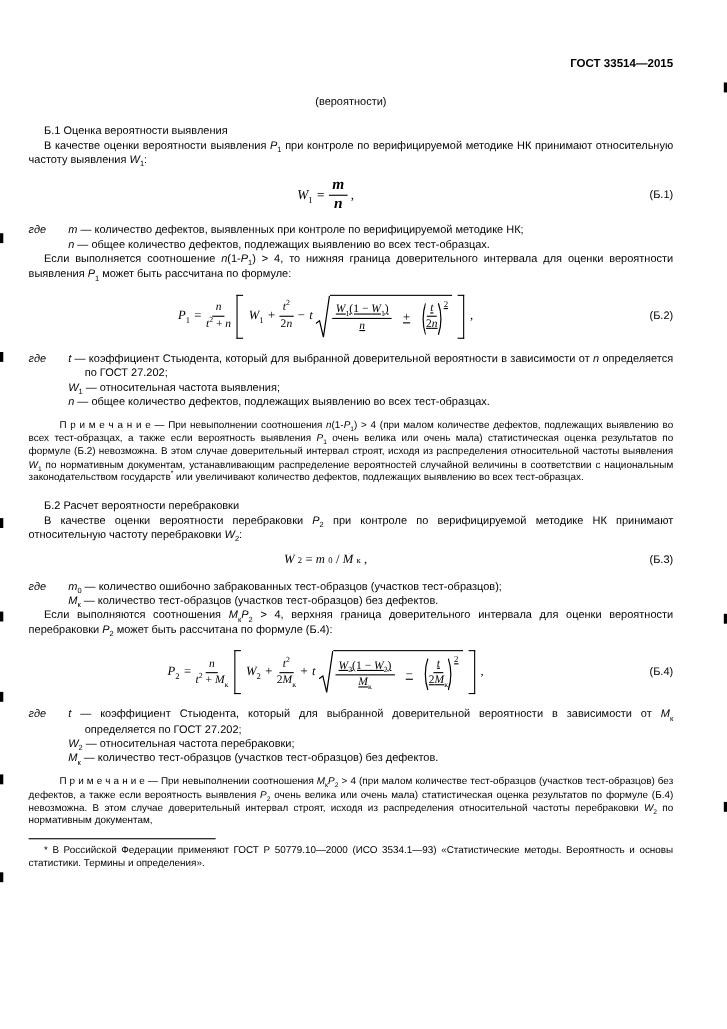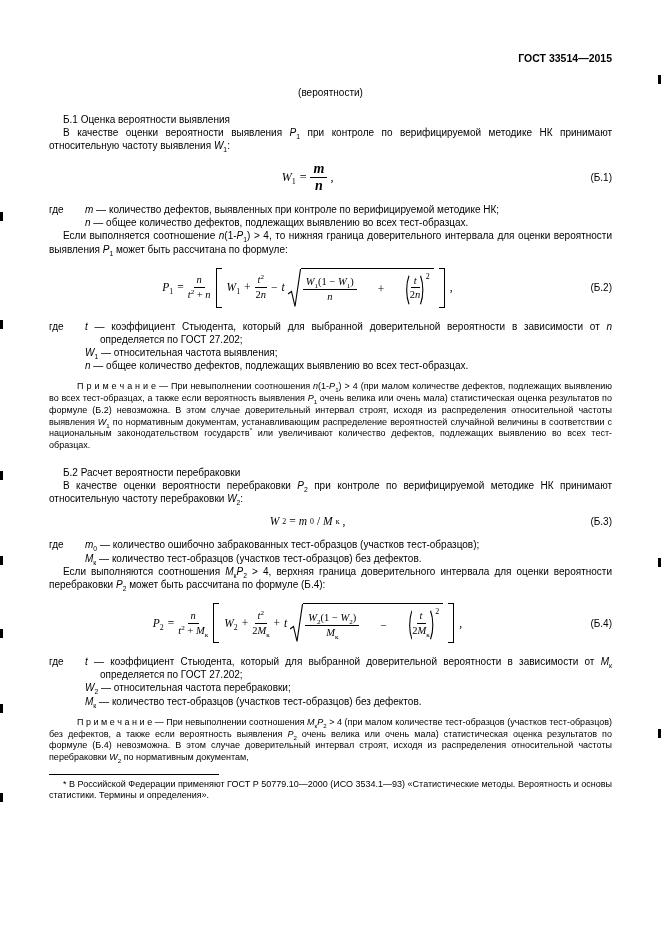--- a/index.html
+++ b/index.html
@@ -4,32 +4,32 @@
 <style>
   html,body { margin:0; padding:0; background:#fff; }
   .page {
     position:relative;
     width:661px; height:831px;
     background:#fff;
     color:#000;
     font-family:"Liberation Sans","DejaVu Sans",sans-serif;
     font-size:10px; line-height:1.32;
     box-sizing:border-box;
-    padding:52px 49px 0 49px;
+    padding:52px 49px 0 26px;
     overflow:hidden;
   }
   .header-row { text-align:right; font-weight:bold; font-size:10.5px; margin-bottom:20px; }
   .appendix { text-align:center; }
   .appendix span { display:block; }
   .appendix .apx-label { font-weight:bold; }
   .doc-title { text-align:center; font-weight:bold; margin-top:38px; }
   .section-heading { font-weight:normal; text-indent:14px; margin-top:14px; }
   .para { text-align:justify; text-indent:14px; }
   .where-row { display:flex; }
-  .where-label { flex:0 0 36px; }
+  .where-label { flex:0 0 36px;font-style:italic; }
   .where-def { flex:1; text-align:justify; padding-left:15px; text-indent:-15px; }
   .note { font-size:9px; line-height:1.3; text-align:justify; text-indent:28px; margin-top:9px; }
 
   
   .formula-row { display:flex; align-items:center; margin:9px 0; }
   .formula-center { flex:1; display:flex; justify-content:center; }
   .formula-label { flex:0 0 46px; text-align:right; font-size:10px; }
   .math { font-family:"Liberation Serif","DejaVu Serif",serif; font-size:11.5px;
           display:inline-flex; align-items:center; gap:3px; }
   .math i { font-style:italic; }
@@ -40,22 +40,22 @@
           line-height:1.12; font-size:10.5px; }
   .frac .num { padding:0 3px 1px; border-bottom:1px solid #000; text-align:center; }
   .frac .den { padding-top:1px; text-align:center; }
   .b1frac { font-weight:bold; font-style:italic; font-size:14px; line-height:1.05; }
   .math-b1 { font-size:12px; }
   .bracket { align-self:stretch; width:5px; }
   .bracket.left  { border-left:1.4px solid #000; border-top:1.4px solid #000; border-bottom:1.4px solid #000; margin:0 2px 0 2px; }
   .bracket.right { border-right:1.4px solid #000; border-top:1.4px solid #000; border-bottom:1.4px solid #000; margin:0 2px 0 2px; }
   .sqrt { display:inline-flex; align-items:stretch; }
   .sqrt svg.radical { width:13px; align-self:stretch; }
-  .sqrt-body { display:inline-flex; align-items:center; gap:20px;
-               border-top:1.3px solid #000; padding:3px 4px 0 2px; }
+  .sqrt-body { display:inline-flex; align-items:center; gap:9px;
+               border-top:1.3px solid #000; padding:3px 4px 0 2px;text-decoration:underline; }
   .paren-group { display:inline-flex; align-items:stretch; }
   .paren-group svg.paren { width:4.5px; align-self:stretch; }
   .pow { font-size:8px; align-self:flex-start; transform:translateY(-3px); margin-left:1px; }
 
   
   .footnote-rule { width:170px; border-top:1px solid #000; margin:10px 0 4px 0; }
   .footnote-text { font-size:9px; line-height:1.3; text-align:justify; text-indent:14px; }
   .page-number { position:absolute; right:49px; top:898px; font-size:10.5px; }
 
   

